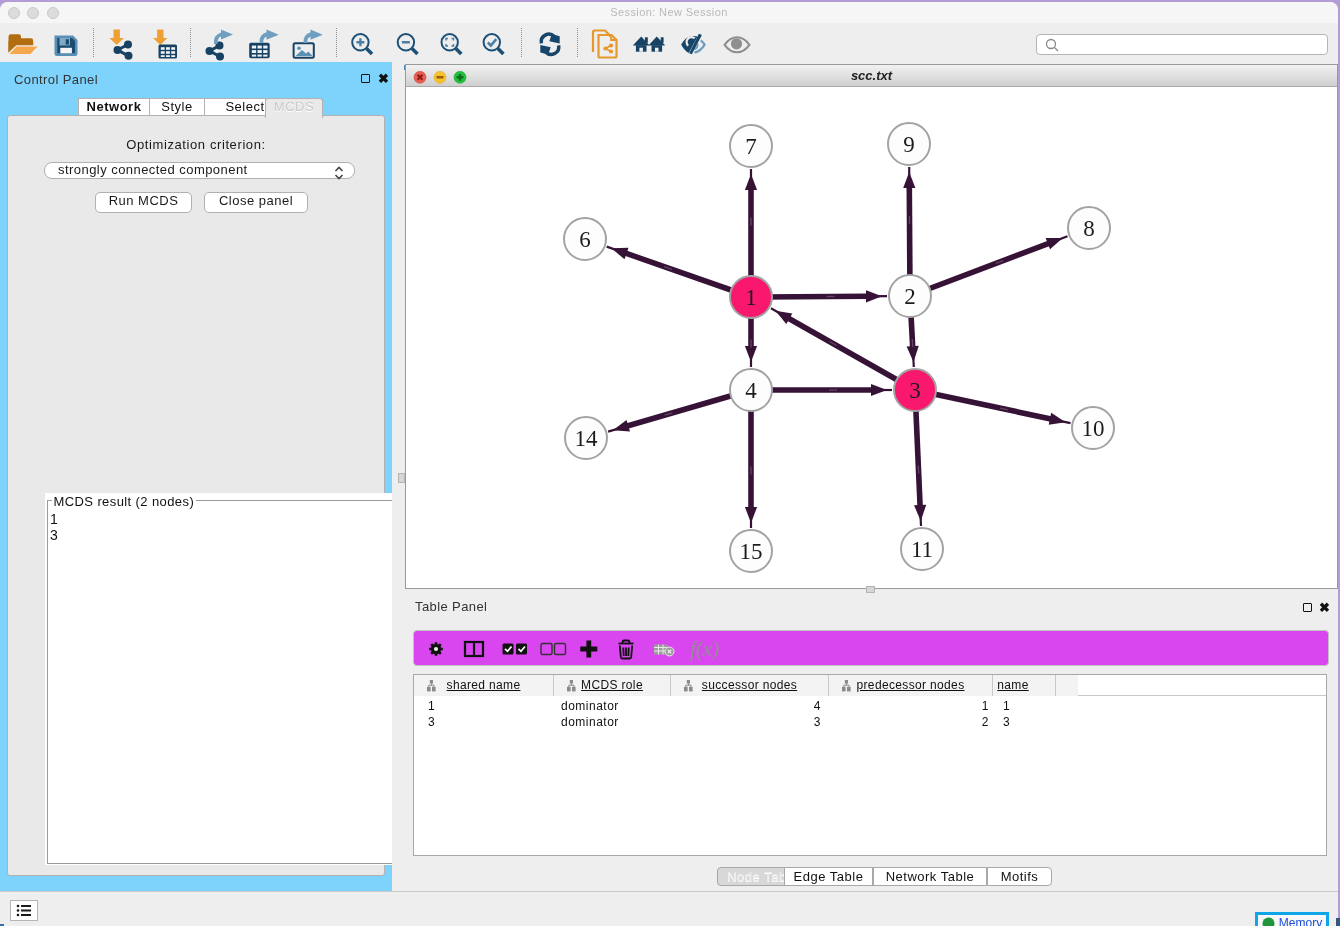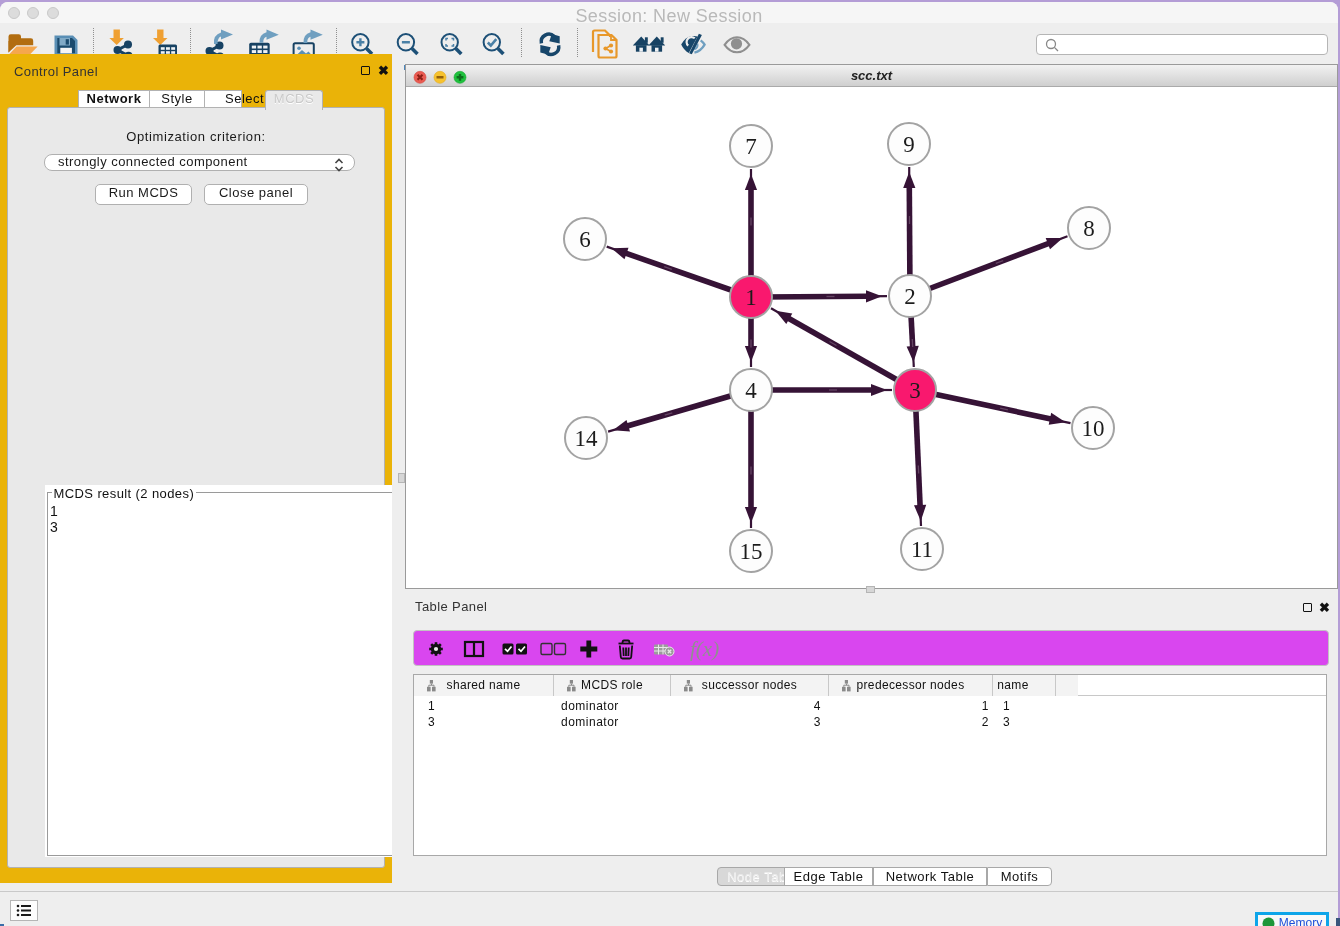--- a/index.html
+++ b/index.html
@@ -1,27 +1,27 @@
 <!DOCTYPE html>
 <html><head>
 <meta charset="utf-8">
 <style>
 * { margin:0; padding:0; box-sizing:border-box; }
 html,body { width:1340px; height:926px; overflow:hidden; }
 body { font-family:"Liberation Sans", sans-serif; background:#b49dd6; position:relative; }
 .window { position:absolute; left:0; top:2px; width:1338px; height:924px; background:#eeeeee; border-radius:8px 8px 0 0; overflow:hidden; }
 .titlebar { position:absolute; left:0; top:0; width:100%; height:22px; background:#f6f6f6; border-bottom:1px solid #cecece; }
 .dot { position:absolute; top:5px; width:12px; height:12px; border-radius:50%; background:#dcdcdc; border:1px solid #c8c8c8; }
-.wtitle { position:absolute; top:4px; left:0; width:100%; text-align:center; font-size:18px; letter-spacing:0.4px; color:#b9b9b9; }
+.wtitle { position:absolute; top:4px; left:0; width:100%; text-align:center; font-size:11px; letter-spacing:0.4px; color:#b9b9b9; }
 .toolbar { position:absolute; left:0; top:21px; width:100%; height:39px; background:#eeeeee; }
 .tsep { position:absolute; top:5px; height:29px; width:0; border-left:1px dotted #8f8f8f; }
 .searchbox { position:absolute; left:1036px; top:11px; width:292px; height:21px; background:#fff; border:1px solid #b5b5b5; border-radius:4px; }
 
 
-.cpanel { position:absolute; left:0; top:52px; width:392px; height:829px; background:#eab308; }
+.cpanel { position:absolute; left:0; top:60px; width:392px; height:829px; background:#7dd3fc; }
 .ptitle { position:absolute; font-size:13px; letter-spacing:0.4px; color:#333; }
 .float-ic { position:absolute; width:9px; height:9px; border:1.5px solid #111; border-radius:1px; }
 .close-ic { position:absolute; font-size:13px; color:#111; font-weight:bold; }
 .ctab { position:absolute; top:36px; height:18px; border:1px solid #b2b2b2; background:#fff; font-size:13px; letter-spacing:0.5px; color:#111; text-align:center; line-height:16px; }
 .cbox { position:absolute; left:7px; top:53px; width:378px; height:761px; background:#e9e9e9; border:1px solid #b2b2b2; border-radius:3px; }
 .optlabel { position:absolute; top:21px; left:0; width:100%; text-align:center; font-size:13px; letter-spacing:0.6px; color:#1a1a1a; }
 .select { position:absolute; left:36px; top:45.5px; width:311px; height:17px; background:#fff; border:1px solid #b0b0b0; border-radius:8px; font-size:13px; letter-spacing:0.45px; color:#1a1a1a; line-height:14px; padding-left:13px; }
 .btn { position:absolute; top:75.5px; height:21px; background:#fff; border:1px solid #b0b0b0; border-radius:5px; font-size:13px; letter-spacing:0.5px; color:#1a1a1a; text-align:center; line-height:16px; }
 .mcdsbox { position:absolute; left:9px; top:377px; width:365px; height:372px; background:#fff;margin-left:28px; }
 .fieldset { position:absolute; left:2px; top:7px; width:360px; height:364px; border:1px solid #9a9a9a; }
@@ -39,21 +39,21 @@
 .nettitle { position:absolute; left:0; top:0; width:100%; height:22px; background:linear-gradient(#f2f2f2,#cfcfcf); border-bottom:1px solid #aaa; }
 .ntext { position:absolute; top:3px; left:0; width:100%; text-align:center; font-size:13px; font-weight:bold; color:#222;font-style:italic; }
 .hsplit { position:absolute; left:405px; top:587px; width:933px; height:8px; background:#eeeeee; }
 
 
 .tpanel { position:absolute; left:405px; top:595px; width:933px; height:294px; background:#eeeeee; }
 .ttoolbar { position:absolute; left:8px; top:33px; width:916px; height:36px; background:#d946ef; border:1px solid #c2c2c2; border-radius:4px; }
 .tablebox { position:absolute; left:8px; top:77px; width:914px; height:182px; background:#fff; border:1px solid #a8a8a8; }
 .thead { position:absolute; left:0; top:0; width:100%; height:21px; border-bottom:1px solid #c8c8c8; }
 .theadbg { position:absolute; left:0; top:0; width:664px; height:21px; background:#f3f3f3; }
-.hcell { position:absolute; top:0; height:21px; border-right:1px solid #c8c8c8; font-size:12px; letter-spacing:0.35px; color:#111; text-align:center; line-height:21px; }
+.hcell { position:absolute; top:0; height:21px; border-right:1px solid #c8c8c8; font-size:12px; letter-spacing:0.35px; color:#111; text-align:center; line-height:21px;text-decoration:underline; }
 .trow { position:absolute; font-size:12px; letter-spacing:0.5px; color:#111; }
 .treeic { position:absolute; left:13px; top:5px; }
 .btab { position:absolute; top:269.5px; height:19px; border:1px solid #a8a8a8; background:#fff; font-size:13px; letter-spacing:0.5px; color:#111; text-align:center; line-height:17px; }
 
 
 .statusbar { position:absolute; left:0; top:888.5px; width:1338px; height:33px; background:#eeeeee; border-top:1px solid #c9c9c9; }
 .listbtn { position:absolute; left:10px; top:8px; width:28px; height:21px; background:#fdfdfd; border:1px solid #b5b5b5; }
 .membtn { position:absolute; left:1255px; top:20px; width:74px; height:23px; background:#f8f8f8; border:3px solid #0ea5e9; font-size:12px; color:#1d4ed8; display:flex; align-items:center; justify-content:center; gap:4px; }
 </style>
 </head>
@@ -222,21 +222,21 @@
         </svg>
     </div>
   </div>
 
   <div class="cpanel">
     <div class="ptitle" style="left:14px; top:10px;">Control Panel</div>
     <div class="float-ic" style="left:361px; top:12px;"></div>
     <div class="close-ic" style="left:378px; top:9px;">✖</div>
     <div class="ctab" style="left:78px; width:72px;font-weight:bold;">Network</div>
     <div class="ctab" style="left:149px; width:56px;">Style</div>
-    <div class="ctab" style="left:204px; width:38px;padding-left:20px;">Select</div>
+    <div class="ctab" style="left:204px; width:62px;padding-left:20px;">Select</div>
     <div class="ctab" style="left:265px; width:58px; height:20px; z-index:3; background:#e9e9e9; color:#c9c9c9; border-bottom:none; text-shadow:0 1px 0 #fff; border-radius:3px 3px 0 0;">MCDS</div>
     <div class="cbox">
       <div class="optlabel">Optimization criterion:</div>
       <div class="select">strongly connected component
         <svg width="10" height="14" style="position:absolute;right:10px;top:3px;" viewBox="0 0 10 14">
             <path d="M1.5 5 L5 1.5 L8.5 5" fill="none" stroke="#444" stroke-width="1.6"></path>
             <path d="M1.5 9 L5 12.5 L8.5 9" fill="none" stroke="#444" stroke-width="1.6"></path>
           </svg>
       </div>
       <div class="btn" style="left:87px; width:97px;">Run MCDS</div>

